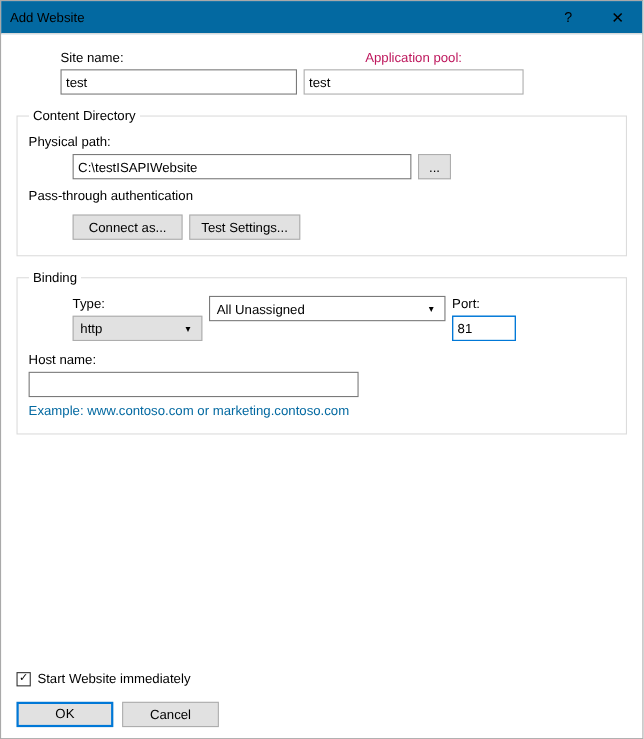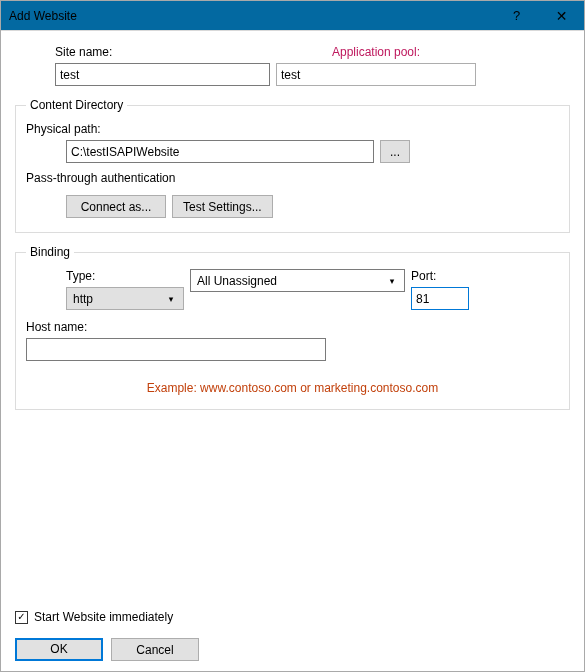--- a/index.html
+++ b/index.html
@@ -85,21 +85,21 @@
     padding: 0 4px 0 6px;
   }
   .combo.white { background: #fff; border: 1px solid #7a7a7a; }
   .combo .arrow {
     width: 16px;
     text-align: center;
     font-size: 9px;
     color: #000;
   }
   .focused { border: 1px solid #0078d7; outline: 1px solid #0078d7; outline-offset: -1px;}
-  .example { color: #c2410c; margin-top: 20px; text-align: center; }
+  .example { color: #0369a1; margin-top: 5px; }
   .spacer { flex: 1; }
   .bottom-check {
     display: flex;
     align-items: center;
     gap: 6px;
     margin-bottom: 14px;
   }
   .checkbox {
     width: 13px; height: 13px;
     border: 1px solid #333;

